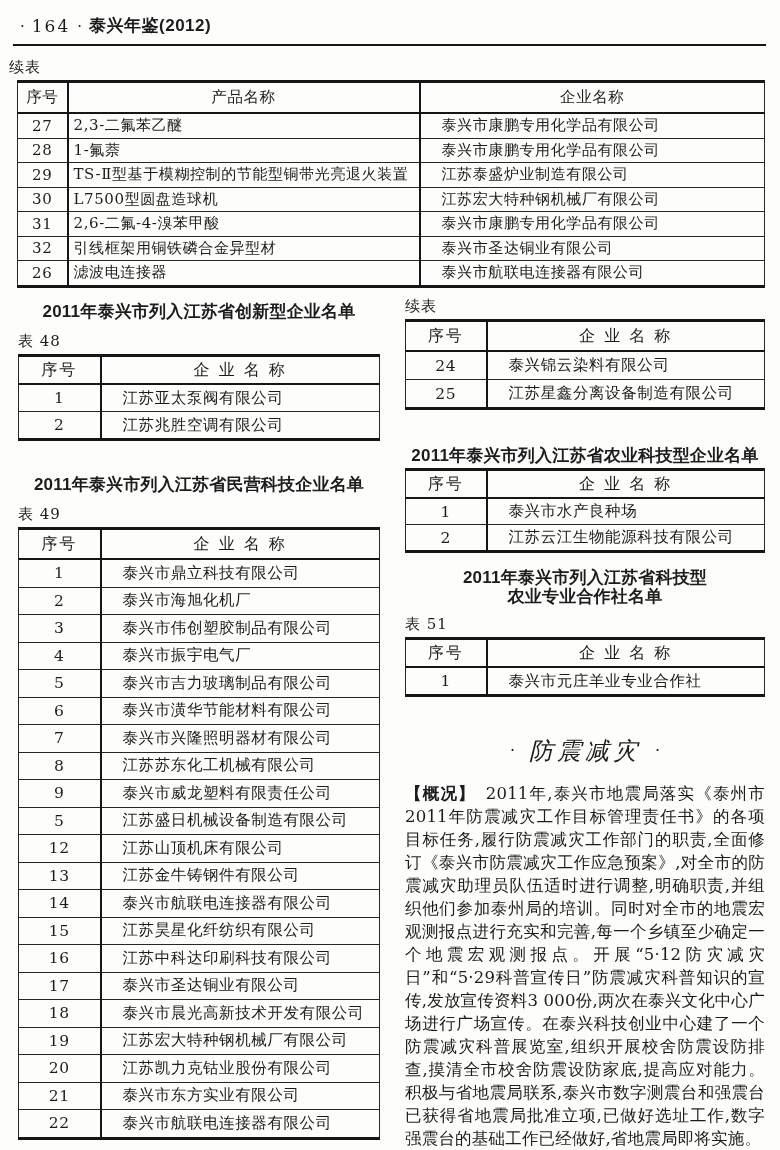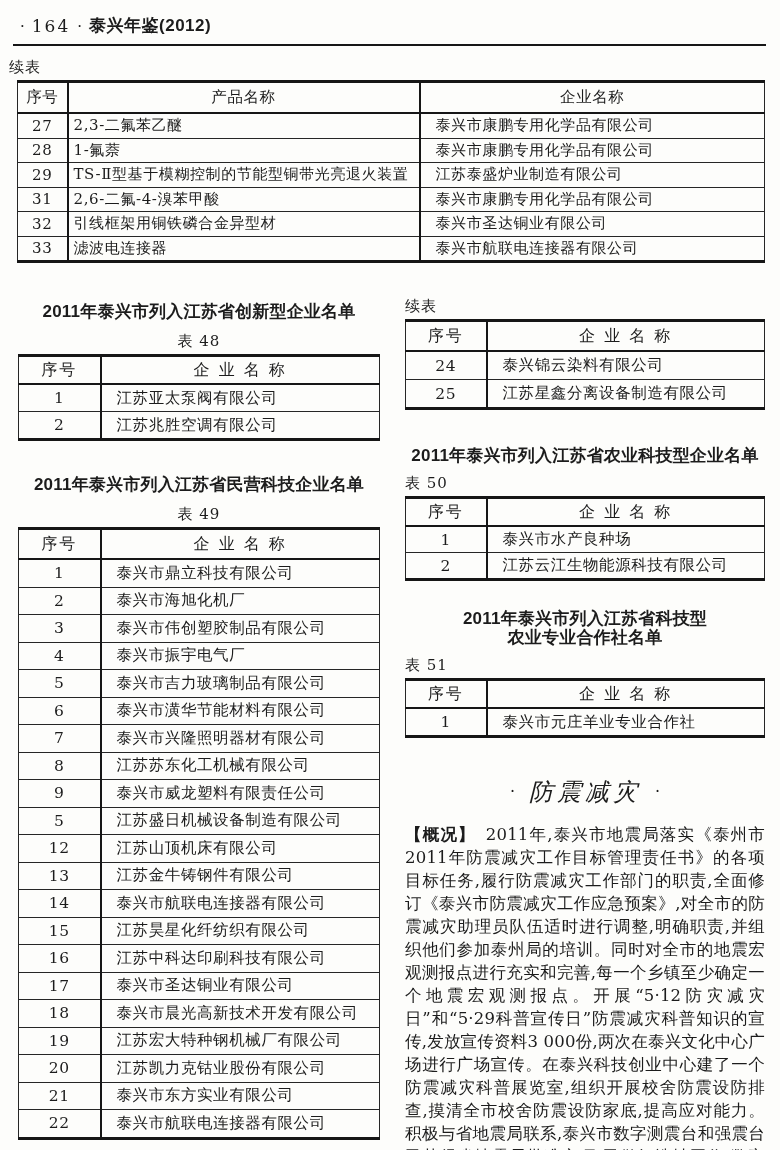--- a/index.html
+++ b/index.html
@@ -43,21 +43,21 @@
   }
   .data-table th, .data-table td {
     border:1px solid #262626;
     font-weight:normal;
     letter-spacing:0.6px;
     overflow:hidden; white-space:nowrap;
   }
   .data-table thead th { border-bottom:2px solid #161616; text-align:center; }
   .data-table td+td, .data-table th+th { border-left:2px solid #161616; }
   .data-table td:first-child { text-align:center; }
-  .data-table td:last-child { padding-left:15px; }
+  .data-table td:last-child { padding-left:21px; }
   
   .product-table { position:absolute; top:80px; left:17px; width:748px; font-size:15px; }
   .product-table th { height:27px; font-size:15.5px; }
   .product-table td { height:21.5px; }
   .product-table td:nth-child(2) { padding-left:5px; }
   
   .t48 th { height:24px; } .t48 td { height:24px; }
   .t49 th { height:26px; } .t49 td { height:24.5px; }
   .tcont th { height:26px; } .tcont td { height:25px; }
   .t50 th { height:24px; } .t50 td { height:23px; }
@@ -71,28 +71,28 @@
   }
   .col-left  { width:362px; flex:none; }
   .col-right { width:360px; flex:none; }
   .sec-title {
     margin:0; text-align:center;
     font-family:"Liberation Sans","DejaVu Sans",sans-serif;
     font-weight:700; font-size:17px; line-height:19px;
     letter-spacing:0.2px;
   }
   .col-left .sec-title.first { margin-top:17px; }
-  .col-left .tbl-label { margin-top:11px;text-align:center; }
+  .col-left .tbl-label { margin-top:11px; }
   .col-left .data-table { margin-top:3px; }
   .sec-title.second { margin-top:34px; }
   .col-right .cont-label { margin-top:12px; }
   .col-right .data-table { margin-top:3px; }
   .sec-title.agri { margin-top:36px; }
   .col-right .tbl-label { margin-top:9px; }
-  .sec-title.coop { margin-top:28px; }
+  .sec-title.coop { margin-top:15px; }
   
   .eq-heading {
     margin-top:40px;
     text-align:center;
     font-style:italic;
     font-size:24px; line-height:28px;
     letter-spacing:4px;
     font-family:"DejaVu Serif","Liberation Serif",serif;
   }
   .eq-heading .hd-dot { font-style:normal; font-size:16px; vertical-align:3px; letter-spacing:0; }
@@ -147,31 +147,36 @@
           <td>28</td>
           <td>1-氟萘</td>
           <td>泰兴市康鹏专用化学品有限公司</td>
         </tr>
         <tr>
           <td>29</td>
           <td>TS-Ⅱ型基于模糊控制的节能型铜带光亮退火装置</td>
           <td>江苏泰盛炉业制造有限公司</td>
         </tr>
         <tr>
+          <td>30</td>
+          <td>L7500型圆盘造球机</td>
+          <td>江苏宏大特种钢机械厂有限公司</td>
+        </tr>
+        <tr>
           <td>31</td>
           <td>2,6-二氟-4-溴苯甲酸</td>
           <td>泰兴市康鹏专用化学品有限公司</td>
         </tr>
         <tr>
           <td>32</td>
           <td>引线框架用铜铁磷合金异型材</td>
           <td>泰兴市圣达铜业有限公司</td>
         </tr>
         <tr>
-          <td>33</td>
+          <td>26</td>
           <td>滤波电连接器</td>
           <td>泰兴市航联电连接器有限公司</td>
         </tr>
       </tbody>
   </table>
 
   <div class="columns">
 
     <div class="col-left">
       <h3 class="sec-title first">2011年泰兴市列入江苏省创新型企业名单</h3>
@@ -320,21 +325,20 @@
               <td>泰兴锦云染料有限公司</td>
             </tr>
             <tr>
               <td>25</td>
               <td>江苏星鑫分离设备制造有限公司</td>
             </tr>
           </tbody>
       </table>
 
       <h3 class="sec-title agri">2011年泰兴市列入江苏省农业科技型企业名单</h3>
-      <div class="tbl-label">表 50</div>
       <table class="data-table list-table t50">
         <colgroup>
             <col style="width:81px">
             <col>
           </colgroup>
         <thead>
           <tr>
               <th>序号</th>
               <th>企 业 名 称</th>
             </tr>

